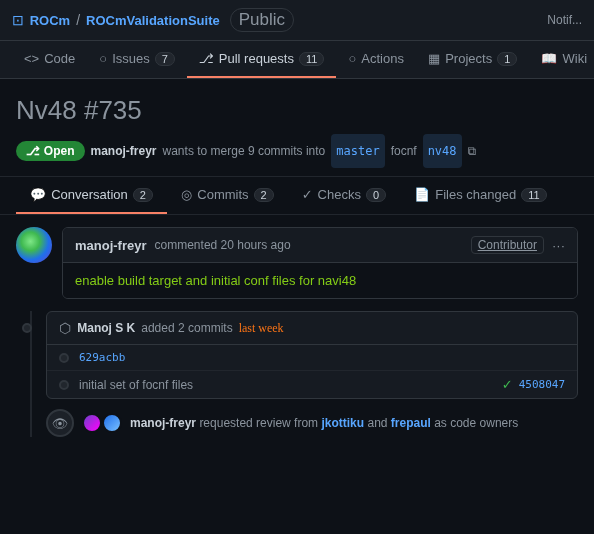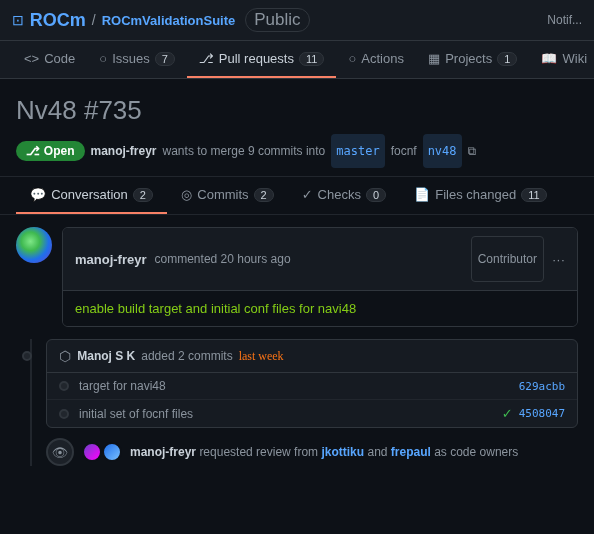--- a/index.html
+++ b/index.html
@@ -22,21 +22,21 @@
       align-items: center;
       gap: 6px;
     }
     .repo-icon {
       color: #58a6ff;
       font-size: 14px;
     }
     .repo-owner {
       color: #58a6ff;
       font-weight: 600;
-      font-size: 18px;
+      font-size: 13px;
     }
     .repo-sep {
       color: #8b949e;
       font-size: 14px;
     }
     .repo-name {
       color: #58a6ff;
       font-weight: 600;
       font-size: 13px;
     }
@@ -215,21 +215,22 @@
     }
     .comment-time {
       color: #8b949e;
       font-size: 12px;
     }
     .comment-role {
       color: #8b949e;
       font-size: 12px;
       border: 1px solid #30363d;
       border-radius: 4px;
-      padding: 15px 6px;
+      padding: 1px 6px;
+      text-decoration: underline;
     }
     .comment-actions {
       display: flex;
       align-items: center;
       gap: 8px;
     }
     .more-icon {
       color: #8b949e;
       cursor: pointer;
     }
@@ -432,21 +433,20 @@
         <div style="position:absolute;left:-24px;top:12px;width:10px;height:10px;border-radius:50%;background:#21262d;border:2px solid #30363d;"></div>
         <div class="timeline-commit-group">
           <div class="commit-group-header">
             <span style="font-size:14px;">⬡</span>
             <span class="commit-group-author">Manoj S K</span>
             <span>added 2 commits</span>
             <a class="commit-group-link">last week</a>
           </div>
           <div class="commit-row">
             <div class="commit-dot"></div>
-            <span class="commit-msg">target for navi48</span>
             <span class="commit-hash">629acbb</span>
           </div>
           <div class="commit-row">
             <div class="commit-dot"></div>
             <span class="commit-msg">initial set of focnf files</span>
             <span class="commit-check">✓</span>
             <span class="commit-hash">4508047</span>
           </div>
         </div>
       </div>

